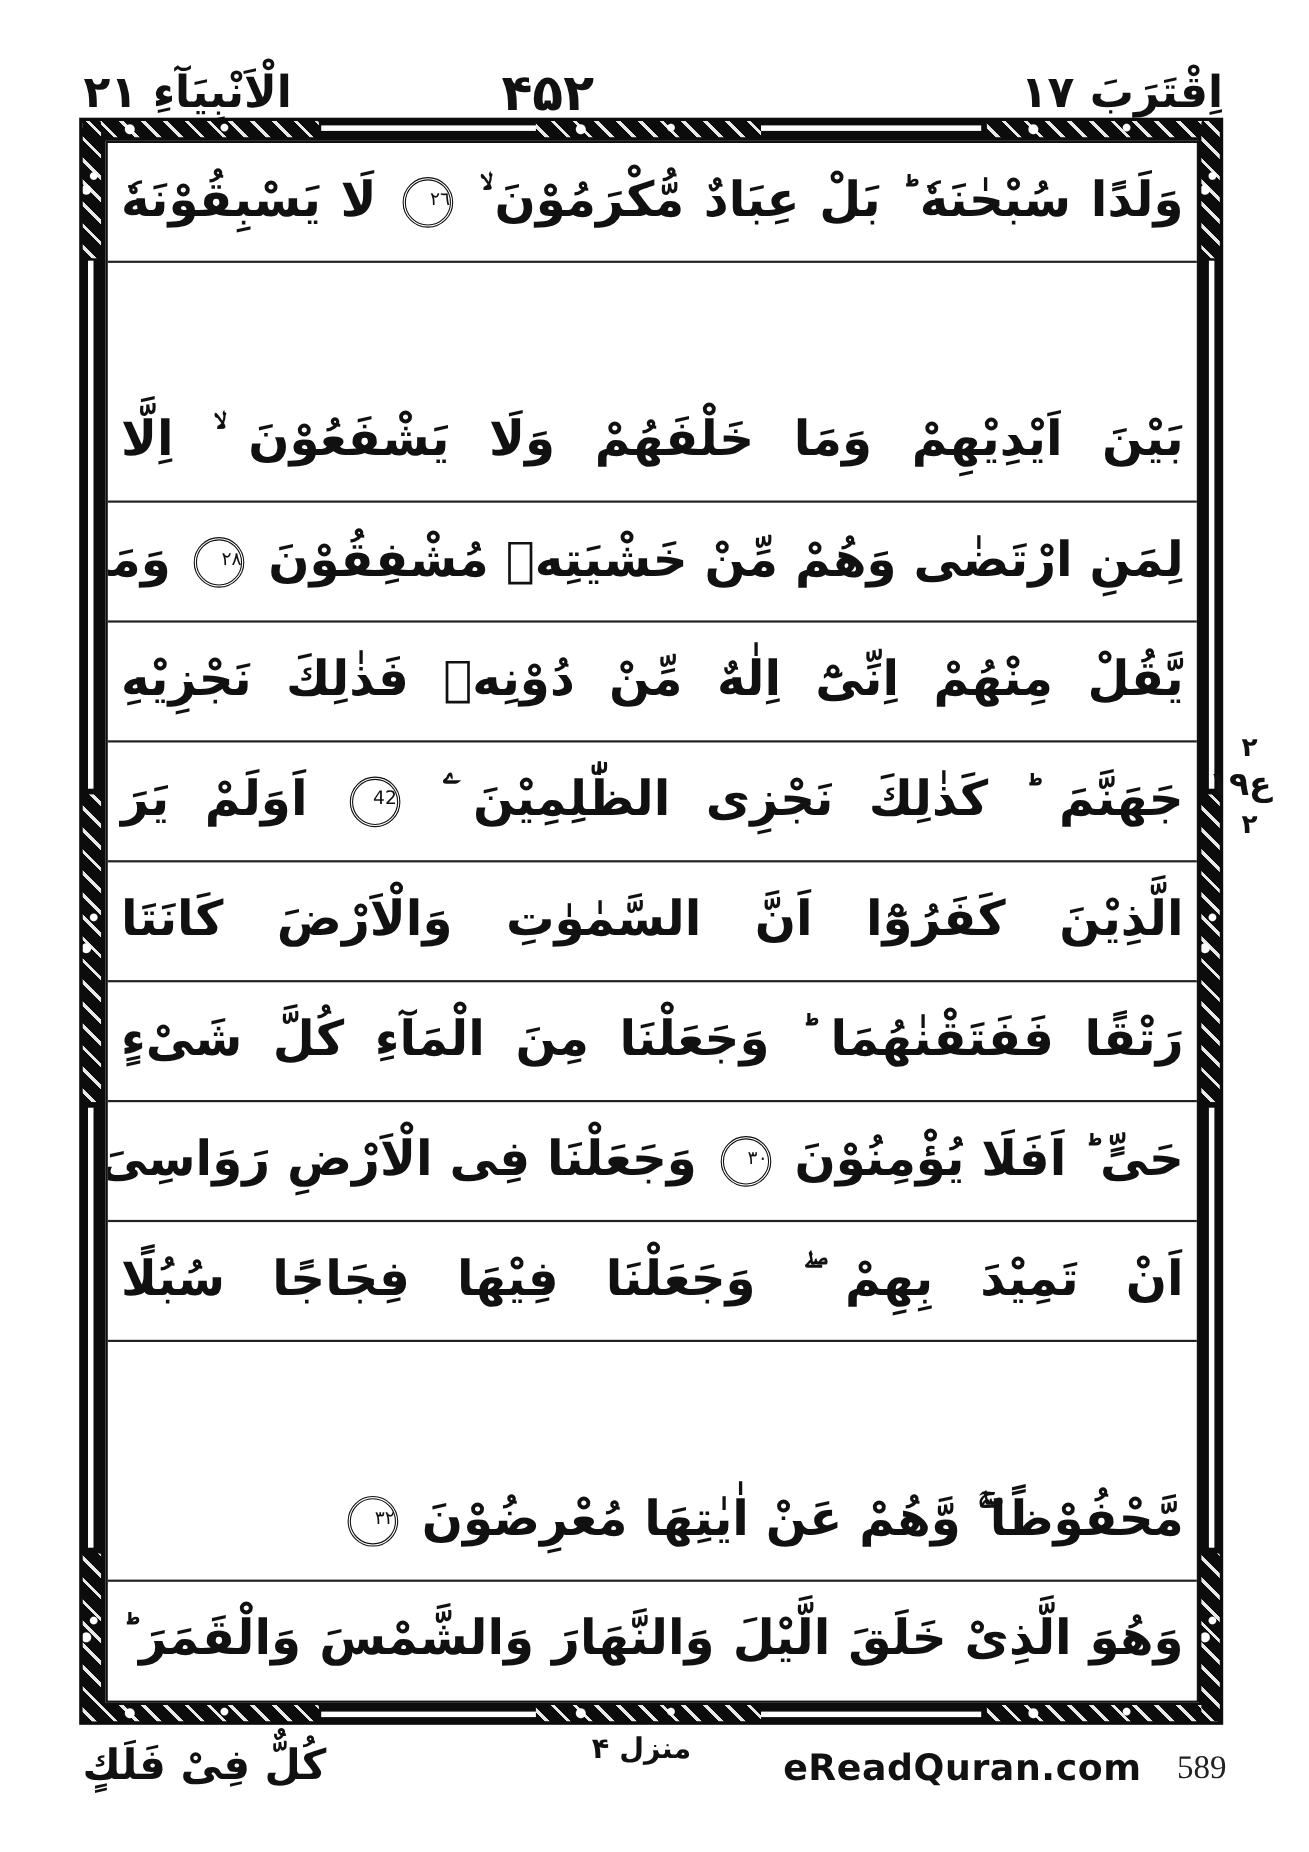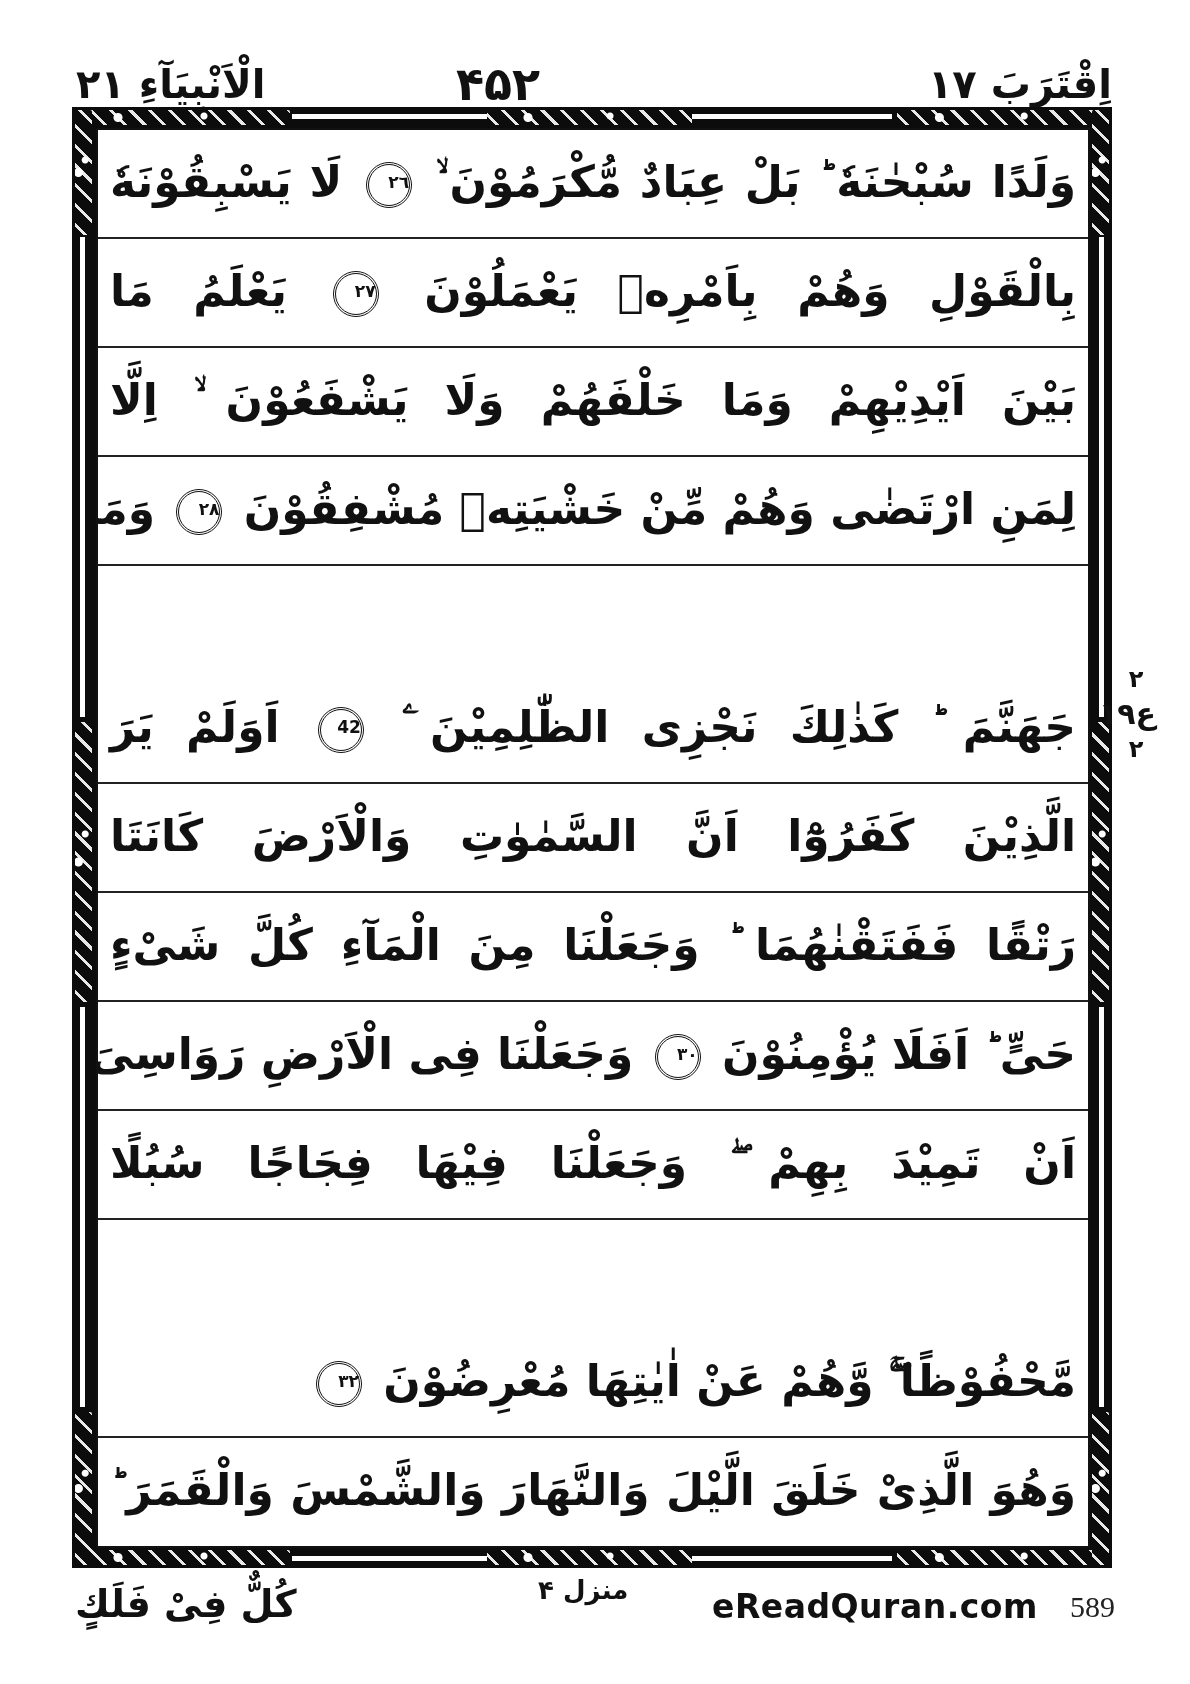--- a/index.html
+++ b/index.html
@@ -32,21 +32,21 @@
   .line {
     position:absolute; left:0; width:990px; height:109px; box-sizing:border-box;
     border-bottom:2px solid #222;
     direction:rtl; text-align:justify; text-align-last:justify;
     padding:0 12px; font-family:"DejaVu Sans", sans-serif; font-weight:bold;
     font-size:44px; line-height:104px; white-space:nowrap; overflow:hidden;
   }
   .line:last-child { border-bottom:none; }
   .ayah-num {
     display:inline-block; width:40px; height:40px; border:3px double #111; border-radius:50%;
-    font-size:17px; line-height:34px; text-align:center; vertical-align:middle; font-weight:bold;
+    font-size:17px; line-height:34px; text-align:center; vertical-align:middle; font-weight:normal;
     margin:0 6px;
   }
   .ruku {
     position:absolute; left:1116px; top:664px; width:40px; direction:rtl;
     font-size:24px; font-weight:bold; line-height:30px; text-align:center;
   }
   .ruku .mid { font-size:30px; line-height:40px; }
   .ftr { position:absolute; top:1582px; white-space:nowrap; }
   .ftr-left { left:75px; font-size:38px; font-weight:bold; direction:rtl;text-align:right; }
   .ftr-manzil { left:538px; top:1575px; font-size:26px; font-weight:bold; direction:rtl; }
@@ -78,23 +78,23 @@
   <div class="orn" style="left:3px; top:3px; width:17px; height:125px;"></div>
   <div class="orn" style="left:3px; top:615px; width:17px; height:280px;"></div>
   <div class="orn" style="left:3px; top:1305px; width:17px; height:153px;"></div>
   <div class="orn" style="left:1020px; top:3px; width:17px; height:125px;"></div>
   <div class="orn" style="left:1020px; top:615px; width:17px; height:280px;"></div>
   <div class="orn" style="left:1020px; top:1305px; width:17px; height:153px;"></div>
 </div>
 
 <div class="panel">
   <div class="line" style="top:0px"><span>وَلَدًا سُبْحٰنَهٗ ؕ بَلْ عِبَادٌ مُّكْرَمُوْنَ ۙ</span> <span class="ayah-num">٢٦</span> <span>لَا يَسْبِقُوْنَهٗ</span></div>
-  <div class="line" style="top:109px"><span>بِالْقَوْلِ وَهُمْ بِاَمْرِهٖ يَعْمَلُوْنَ</span> <span class="ayah-num">٢٧</span> <span>يَعْلَمُ مَا</span></div>
   <div class="line" style="top:218px"><span>بَيْنَ اَيْدِيْهِمْ وَمَا خَلْفَهُمْ وَلَا يَشْفَعُوْنَ ۙ اِلَّا</span></div>
   <div class="line" style="top:327px"><span>لِمَنِ ارْتَضٰى وَهُمْ مِّنْ خَشْيَتِهٖ مُشْفِقُوْنَ</span> <span class="ayah-num">٢٨</span> <span>وَمَنْ</span></div>
+  <div class="line" style="top:436px"><span>يَّقُلْ مِنْهُمْ اِنِّىْٓ اِلٰهٌ مِّنْ دُوْنِهٖ فَذٰلِكَ نَجْزِيْهِ</span></div>
   <div class="line" style="top:545px"><span>جَهَنَّمَ ؕ كَذٰلِكَ نَجْزِى الظّٰلِمِيْنَ ۧ</span> <span class="ayah-num">42</span> <span>اَوَلَمْ يَرَ</span></div>
   <div class="line" style="top:763px"><span>رَتْقًا فَفَتَقْنٰهُمَا ؕ وَجَعَلْنَا مِنَ الْمَآءِ كُلَّ شَىْءٍ</span></div>
   <div class="line" style="top:654px"><span>الَّذِيْنَ كَفَرُوْٓا اَنَّ السَّمٰوٰتِ وَالْاَرْضَ كَانَتَا</span></div>
   <div class="line" style="top:872px"><span>حَىٍّ ؕ اَفَلَا يُؤْمِنُوْنَ</span> <span class="ayah-num">٣٠</span> <span>وَجَعَلْنَا فِى الْاَرْضِ رَوَاسِىَ</span></div>
   <div class="line" style="top:981px"><span>اَنْ تَمِيْدَ بِهِمْ ۖ وَجَعَلْنَا فِيْهَا فِجَاجًا سُبُلًا</span></div>
   <div class="line" style="top:1199px; text-align-last:right;"><span>مَّحْفُوْظًا ۖۚ وَّهُمْ عَنْ اٰيٰتِهَا مُعْرِضُوْنَ</span> <span class="ayah-num">٣٢</span></div>
   <div class="line" style="top:1308px"><span>وَهُوَ الَّذِىْ خَلَقَ الَّيْلَ وَالنَّهَارَ وَالشَّمْسَ وَالْقَمَرَ ؕ</span></div>
 </div>
 
 <div class="ruku">

